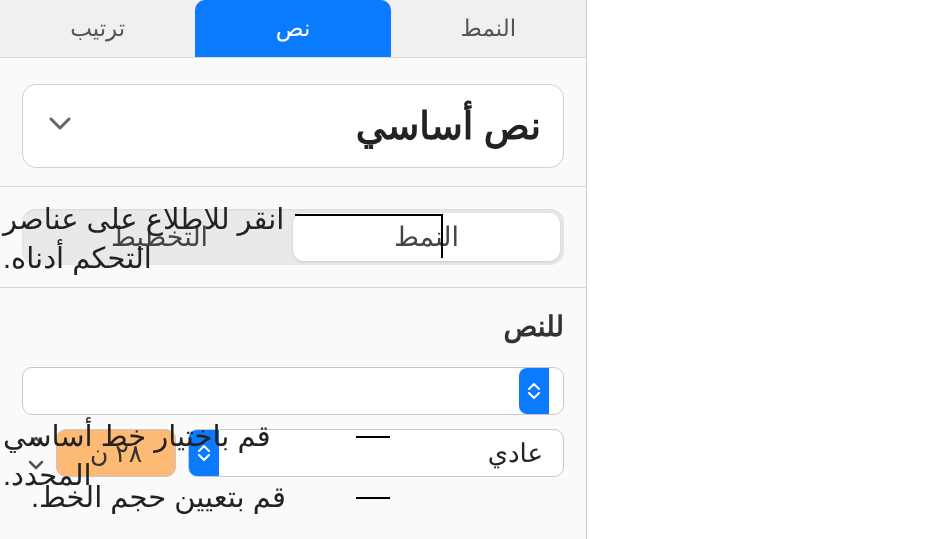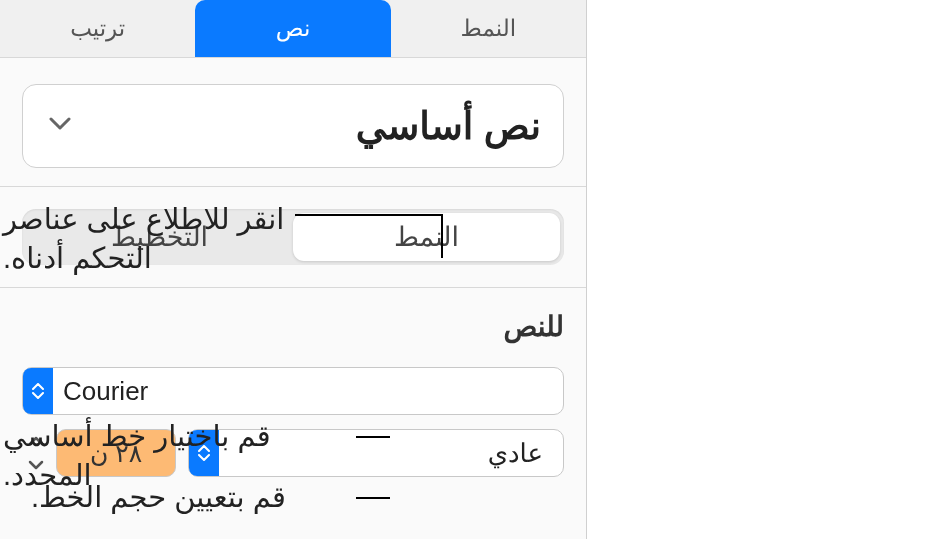--- a/index.html
+++ b/index.html
@@ -237,21 +237,20 @@
     </div>
   </div>
 
   <div class="divider"></div>
 
   <div class="font-section">
     <div class="font-heading">للنص</div>
 
     <div class="font-family-row">
       <div class="popup popup-ltr">
-        <span class="popup-text">Courier</span>
         <span class="popup-knob">
           <svg width="12" height="7">
               <path d="M1 6 L6 1 L11 6" stroke="#fff" stroke-width="2" fill="none" stroke-linecap="round" stroke-linejoin="round"></path>
             </svg>
           <svg width="12" height="7">
               <path d="M1 1 L6 6 L11 1" stroke="#fff" stroke-width="2" fill="none" stroke-linecap="round" stroke-linejoin="round"></path>
             </svg>
         </span>
       </div>
     </div>

